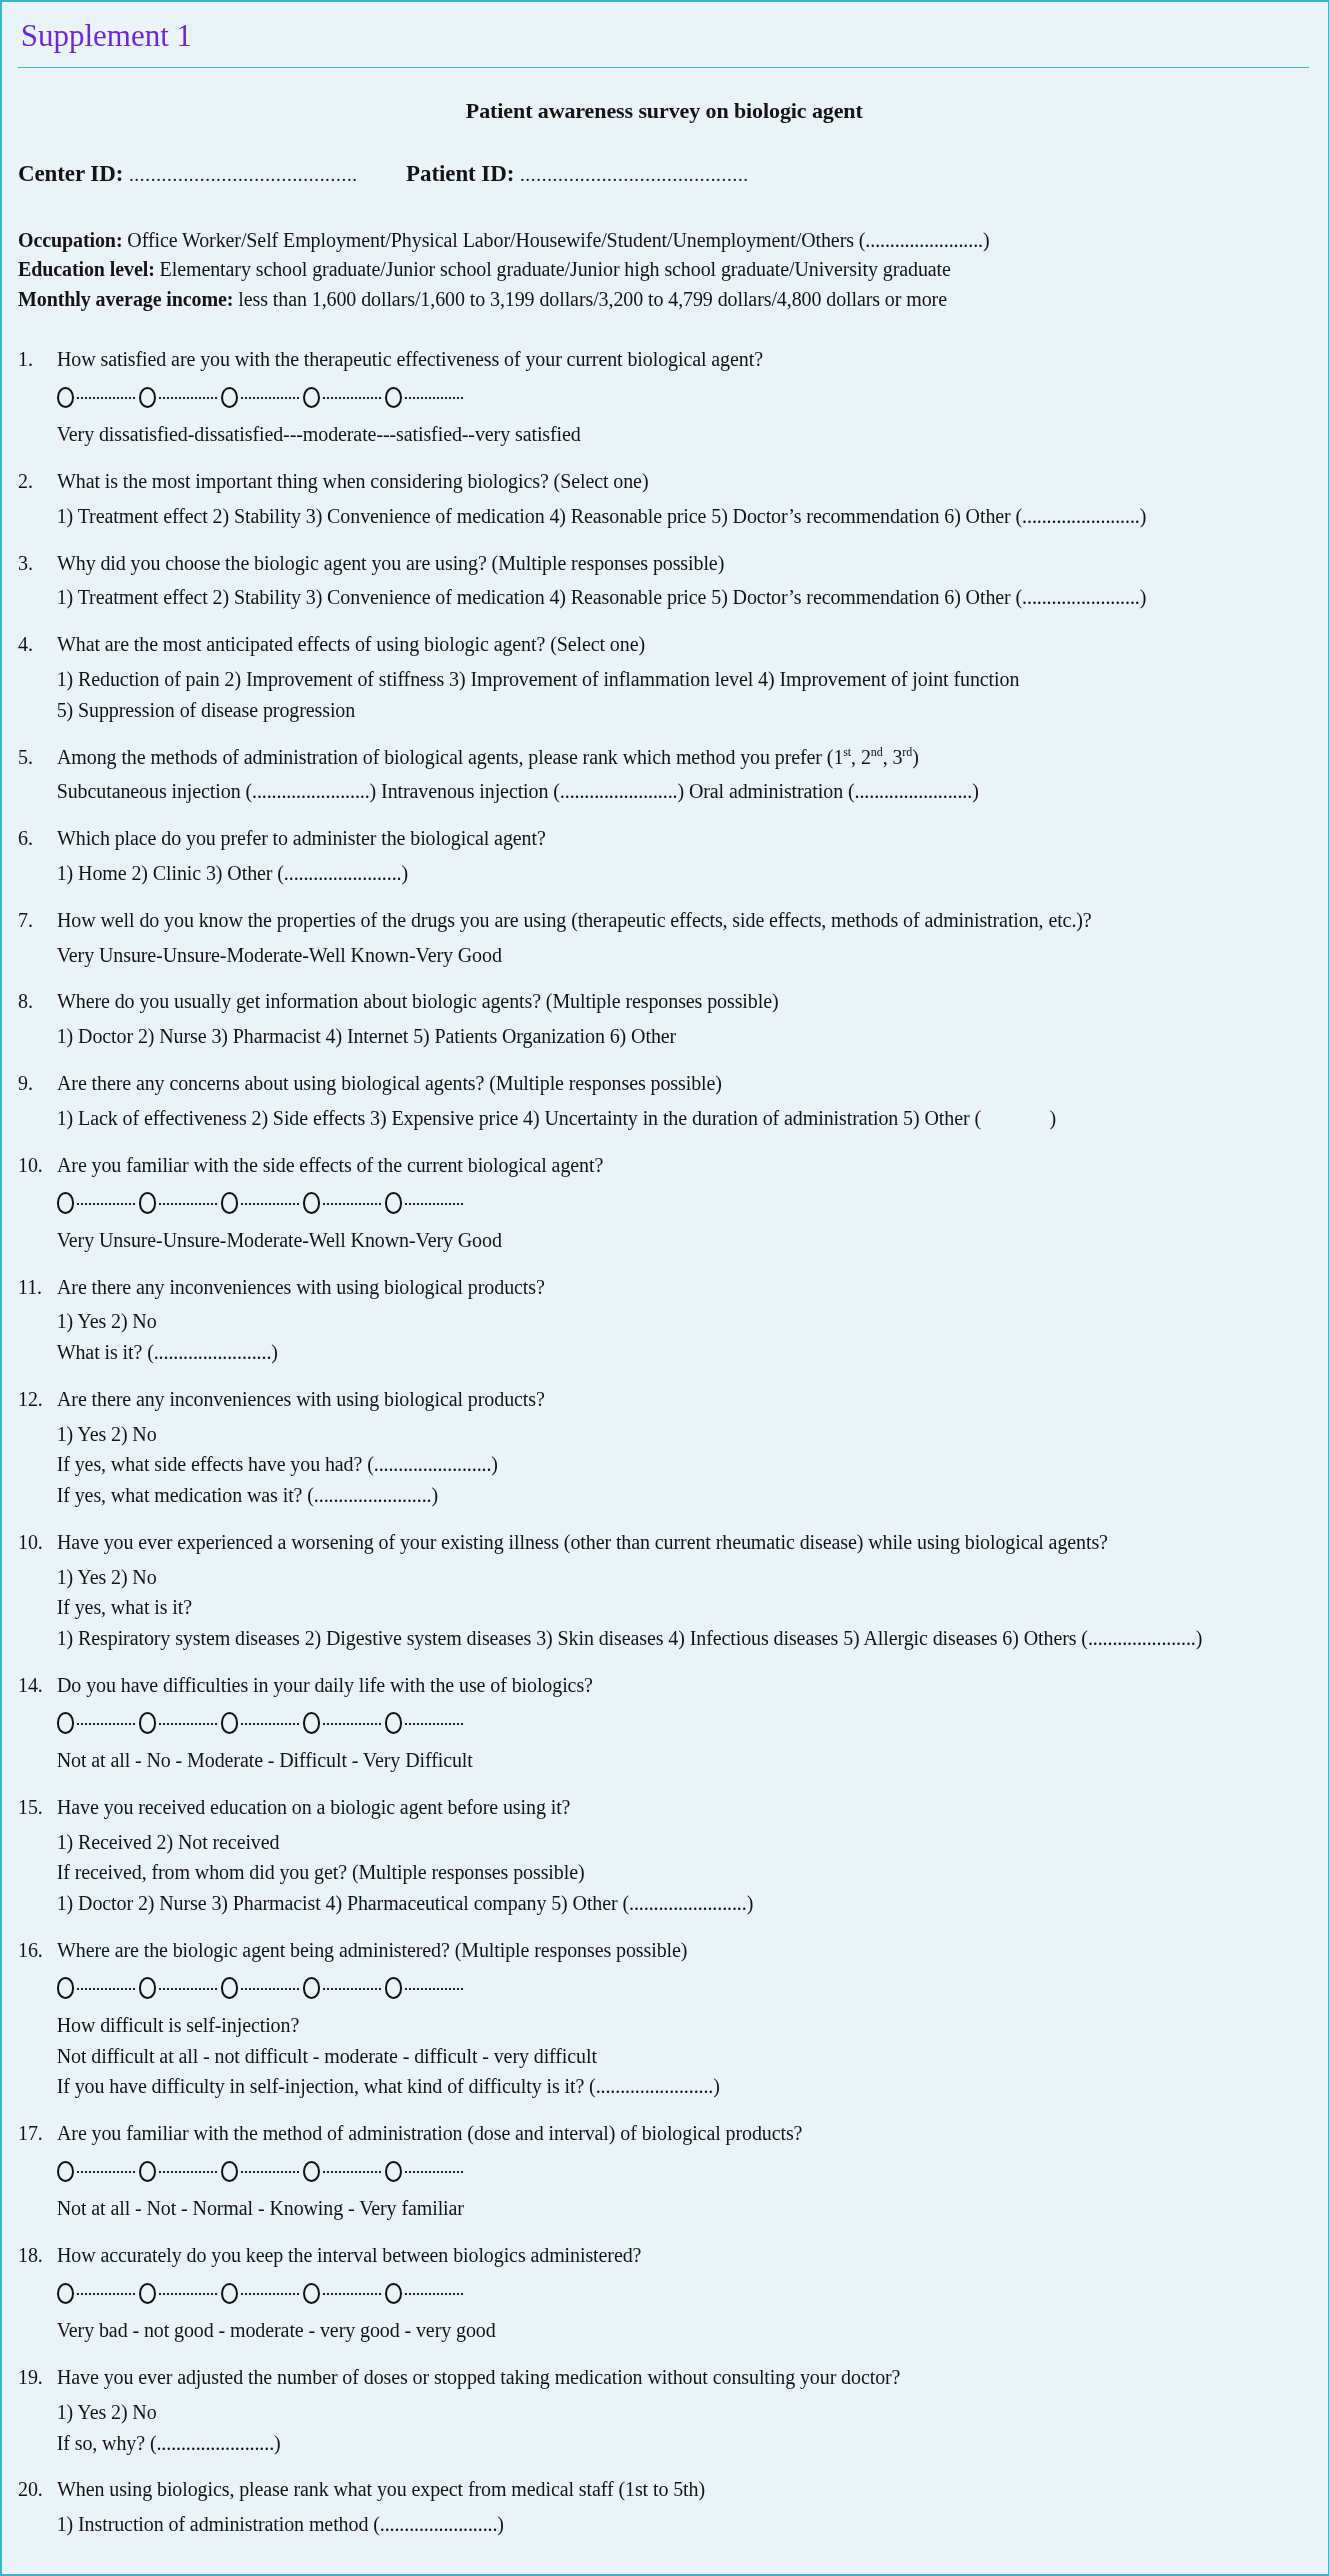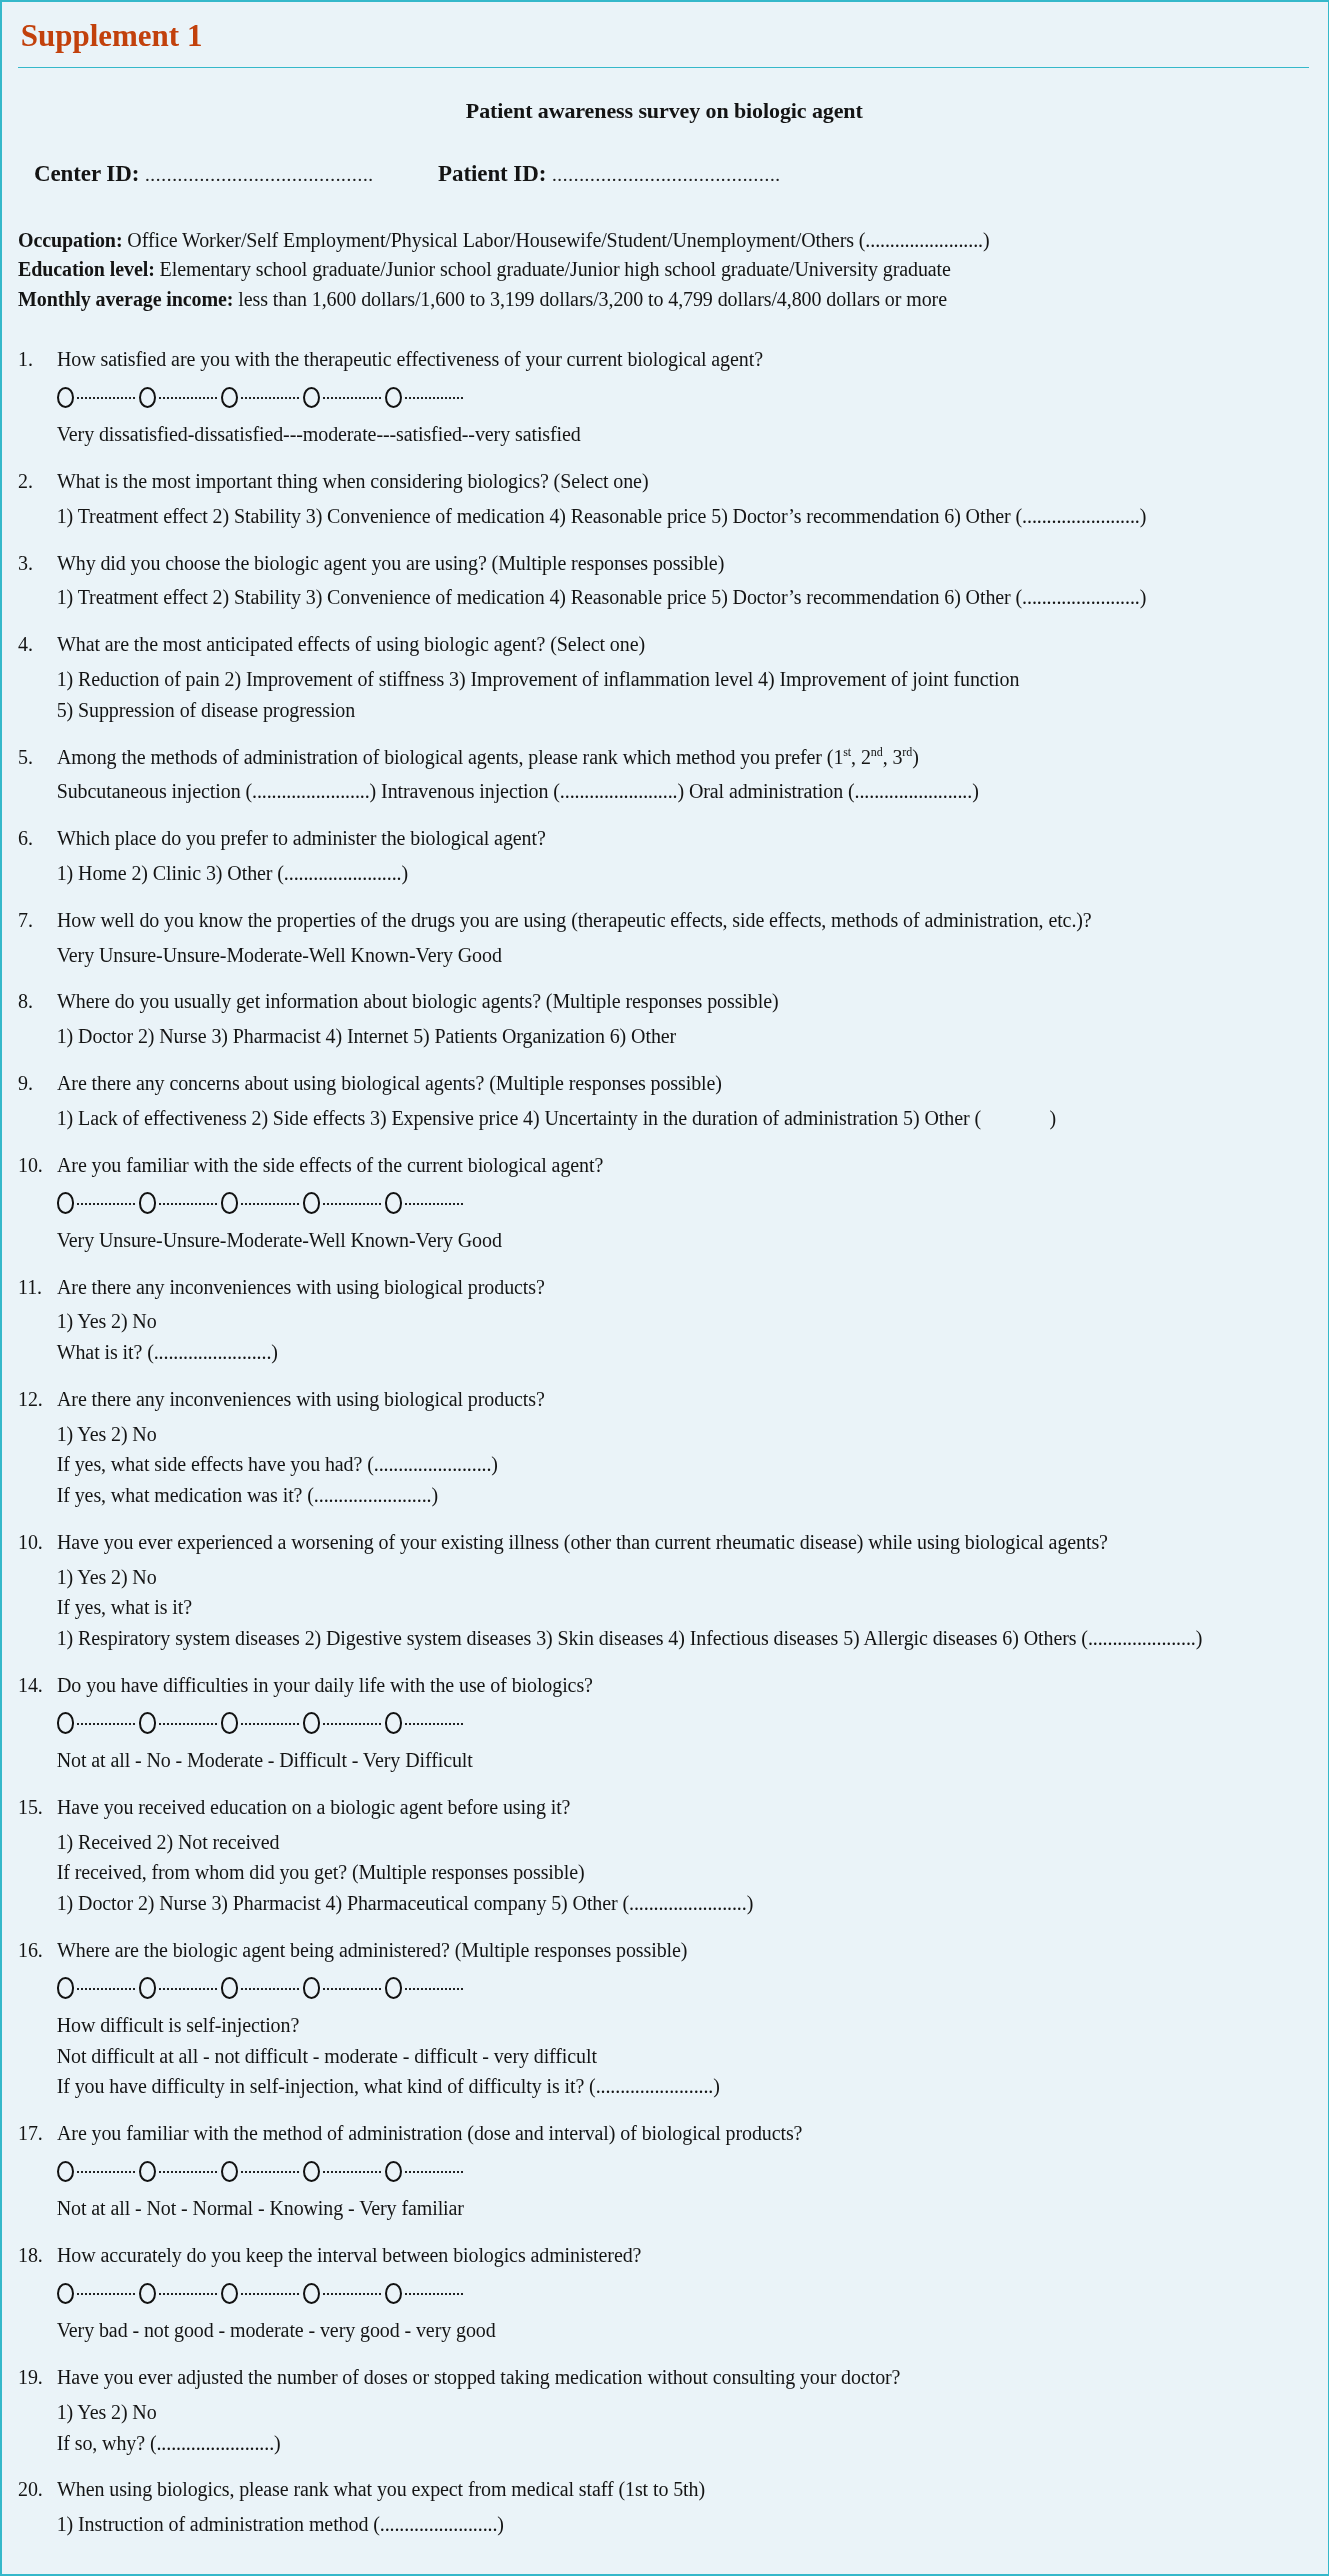--- a/index.html
+++ b/index.html
@@ -4,27 +4,27 @@
 <style>
   html,body{margin:0;padding:0;background:#dfeef4;}
   .page{
     width:1330px;min-height:2576px;box-sizing:border-box;
     background:#eaf3f8;border:2.7px solid #35b8ca;
     padding:6.7px 17.4px 17.4px 14.7px;
     font-family:"Liberation Serif","DejaVu Serif",serif;
     color:#141414;font-size:20px;letter-spacing:-0.1px;
   }
   .supp-heading{
-    font-size:31px;font-weight:700;color:#c2410c;
+    font-size:31px;font-weight:400;color:#6d28d9;
     margin:9.4px 0 13.4px 4px;letter-spacing:0;
   }
   .rule{height:0;border-top:1.3px solid #35b8ca;margin:0 1.3px 29.4px 1.3px;}
   .doc-title{font-size:22px;font-weight:700;margin:0 0 37px 1.3px;text-align:center;}
   .id-row{margin:0 0 39px 1.3px;font-size:23px;}
-  .id-label{font-weight:700;margin-left:16px;}
+  .id-label{font-weight:700;}
   .id-dots{font-size:19px;letter-spacing:0.7px;color:#222;}
   .id-gap{display:inline-block;width:37px;}
   .demo{margin:0 0 31px 1.3px;line-height:29.4px;}
   .demo-label{font-weight:700;}
   .q{margin:0 0 17.4px 0;}
   .q-head{display:flex;line-height:29.4px;margin:0 0 5.4px 1.3px;}
   .q-num{flex:0 0 39px;}
   .q-text{flex:1;}
   .q-line{padding-left:40px;line-height:29.4px;margin:1.3px 0;}
   .scale{display:flex;align-items:center;margin:9.4px 0 9.4px 40px;height:27px;}

